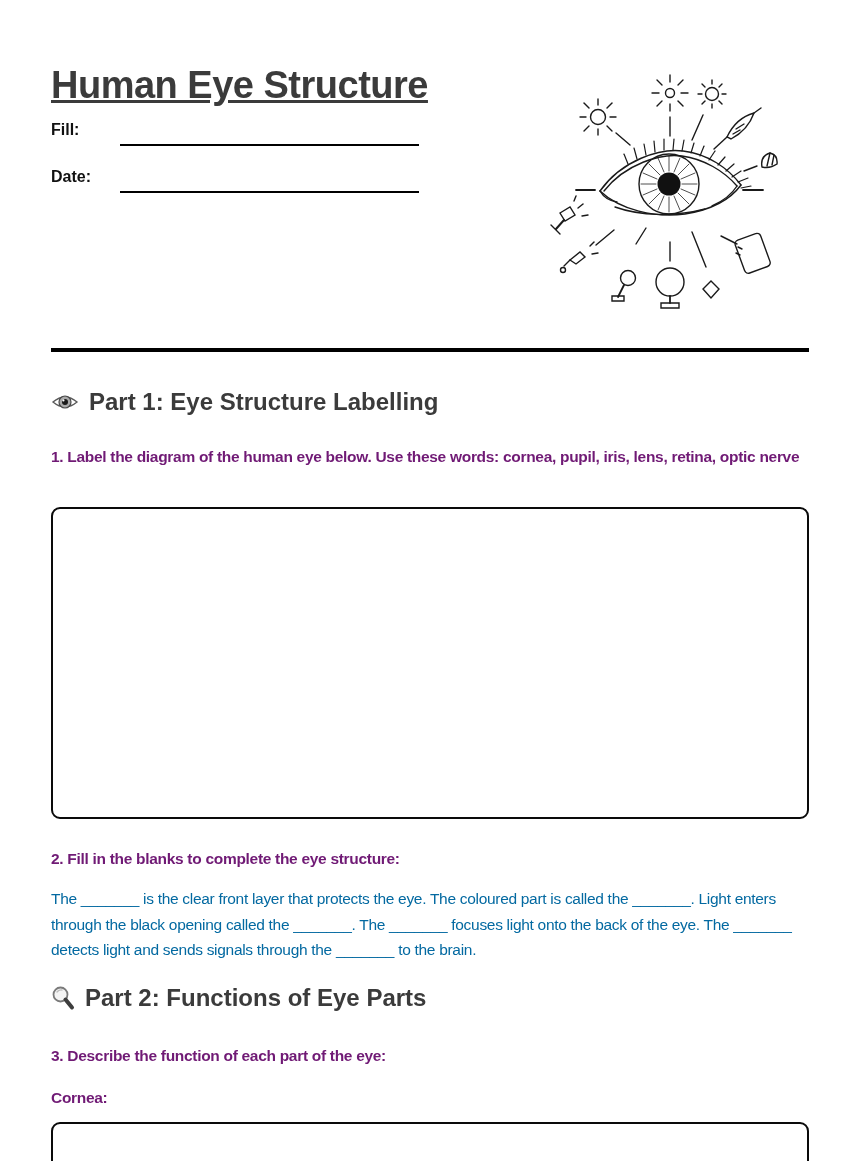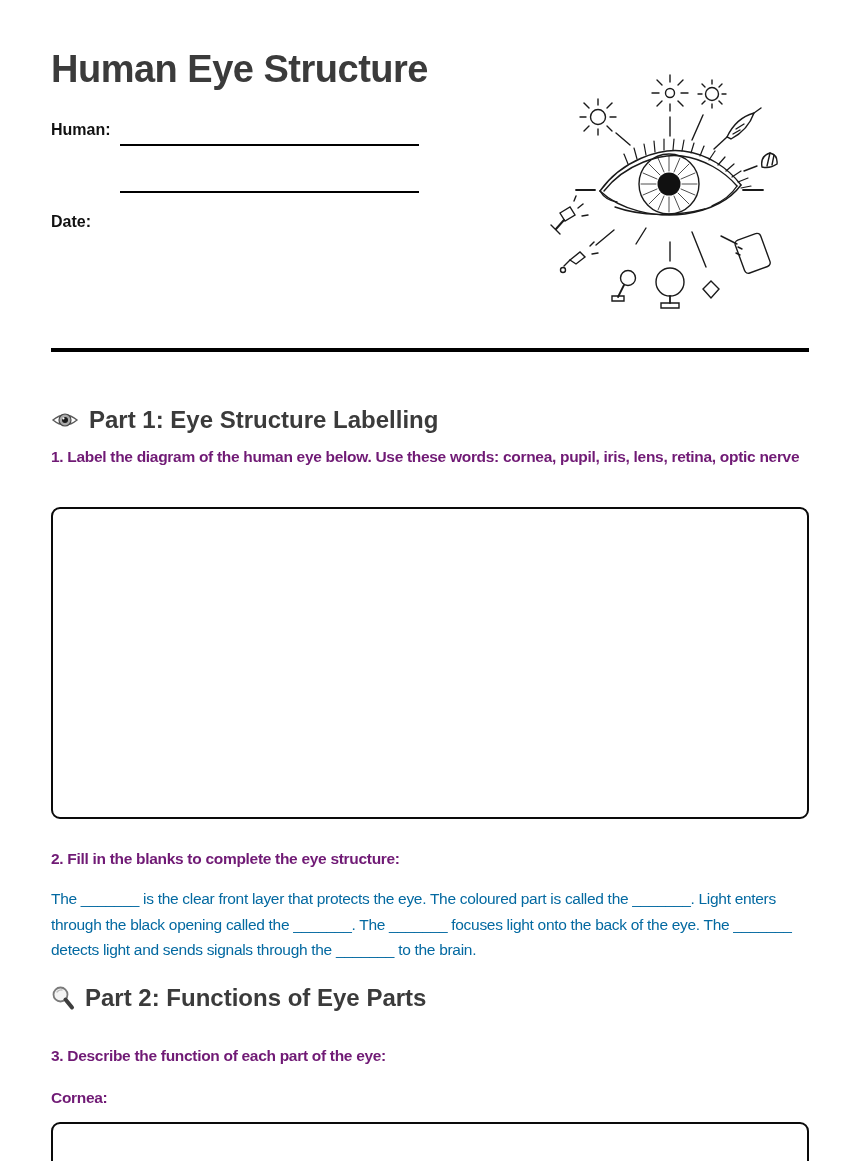--- a/index.html
+++ b/index.html
@@ -5,23 +5,24 @@
   * { margin:0; padding:0; box-sizing:border-box; }
   html,body { width:860px; height:1161px; background:#ffffff; overflow:hidden; }
   body {
     position:relative;
     font-family:"Liberation Sans", sans-serif;
     color:#1f1f1f;
   }
   .abs { position:absolute; }
 
   .doc-title {
-    left:51px; top:48px;
+    left:51px; top:64px;
     font-size:38px; font-weight:700; letter-spacing:-0.5px;
     color:#3b3b3b;
+    text-decoration:underline;
   }
   .field-label {
     font-size:16px; font-weight:700; color:#111111;
   }
   .field-line {
     height:22px; width:299px;
     border-bottom:2px solid #000000;
   }
   .eye-illustration { left:540px; top:60px; width:250px; height:252px; }
 
@@ -49,24 +50,24 @@
     background:#ffffff;
   }
   #box1 { top:507px; height:312px; }
   #box2 { top:1122px; height:120px; }
 </style>
 </head>
 <body>
 
 <div class="abs doc-title">Human Eye Structure</div>
 
-<span class="abs field-label" style="left:51px; top:121px;">Human:</span>
+<span class="abs field-label" style="left:51px; top:121px;">Fill:</span>
 <div class="abs field-line" style="left:120px; top:124px;"></div>
 
-<span class="abs field-label" style="left:51px; top:168px;margin-top:45px;">Date:</span>
+<span class="abs field-label" style="left:51px; top:168px;">Date:</span>
 <div class="abs field-line" style="left:120px; top:171px;"></div>
 
 <svg class="abs eye-illustration" viewBox="0 0 250 252" fill="none" stroke="#1a1a1a" stroke-width="1.4" stroke-linecap="round">
 
   <path d="M60 131 C 82 100 120 88 143 91 C 168 94 188 108 201 125"></path>
   <path d="M64 131 C 85 104 121 93 142 96 C 164 99 184 111 197 126"></path>
   <path d="M60 131 C 80 150 115 158 145 154 C 170 150 190 140 201 125"></path>
   <path d="M75 147 C 100 156 135 157 165 149"></path>
   <path d="M60 131 C 64 138 70 141 77 142"></path>
   <path d="M197 126 C 192 134 183 141 172 146"></path>
@@ -185,21 +186,21 @@
   <path d="M152 172 L166 207"></path>
 
   <rect x="199" y="176" width="27" height="35" rx="4" transform="rotate(-20 212 193)"></rect>
   <path d="M198 187 L202 189"></path>
     <path d="M196 193 L200 195"></path>
   <path d="M181 176 L197 184"></path>
 </svg>
 
 <div class="abs rule"></div>
 
-<div class="abs section-heading" style="top:406px;">
+<div class="abs section-heading" style="top:388px;">
   <span class="hicon">
     <svg width="28" height="22" viewBox="0 0 28 22">
       <path d="M2 11 Q 14 1 26 11 Q 14 21 2 11 Z" fill="#ffffff" stroke="#5a5a5a" stroke-width="1.4"></path>
       <circle cx="14" cy="11" r="6" fill="#a9a9a9" stroke="#4a4a4a" stroke-width="1.2"></circle>
       <circle cx="14" cy="11" r="3" fill="#1a1a1a"></circle>
       <circle cx="12.4" cy="9.4" r="1.1" fill="#ffffff"></circle>
     </svg>
   </span>
   <span>Part 1: Eye Structure Labelling</span>
 </div>

